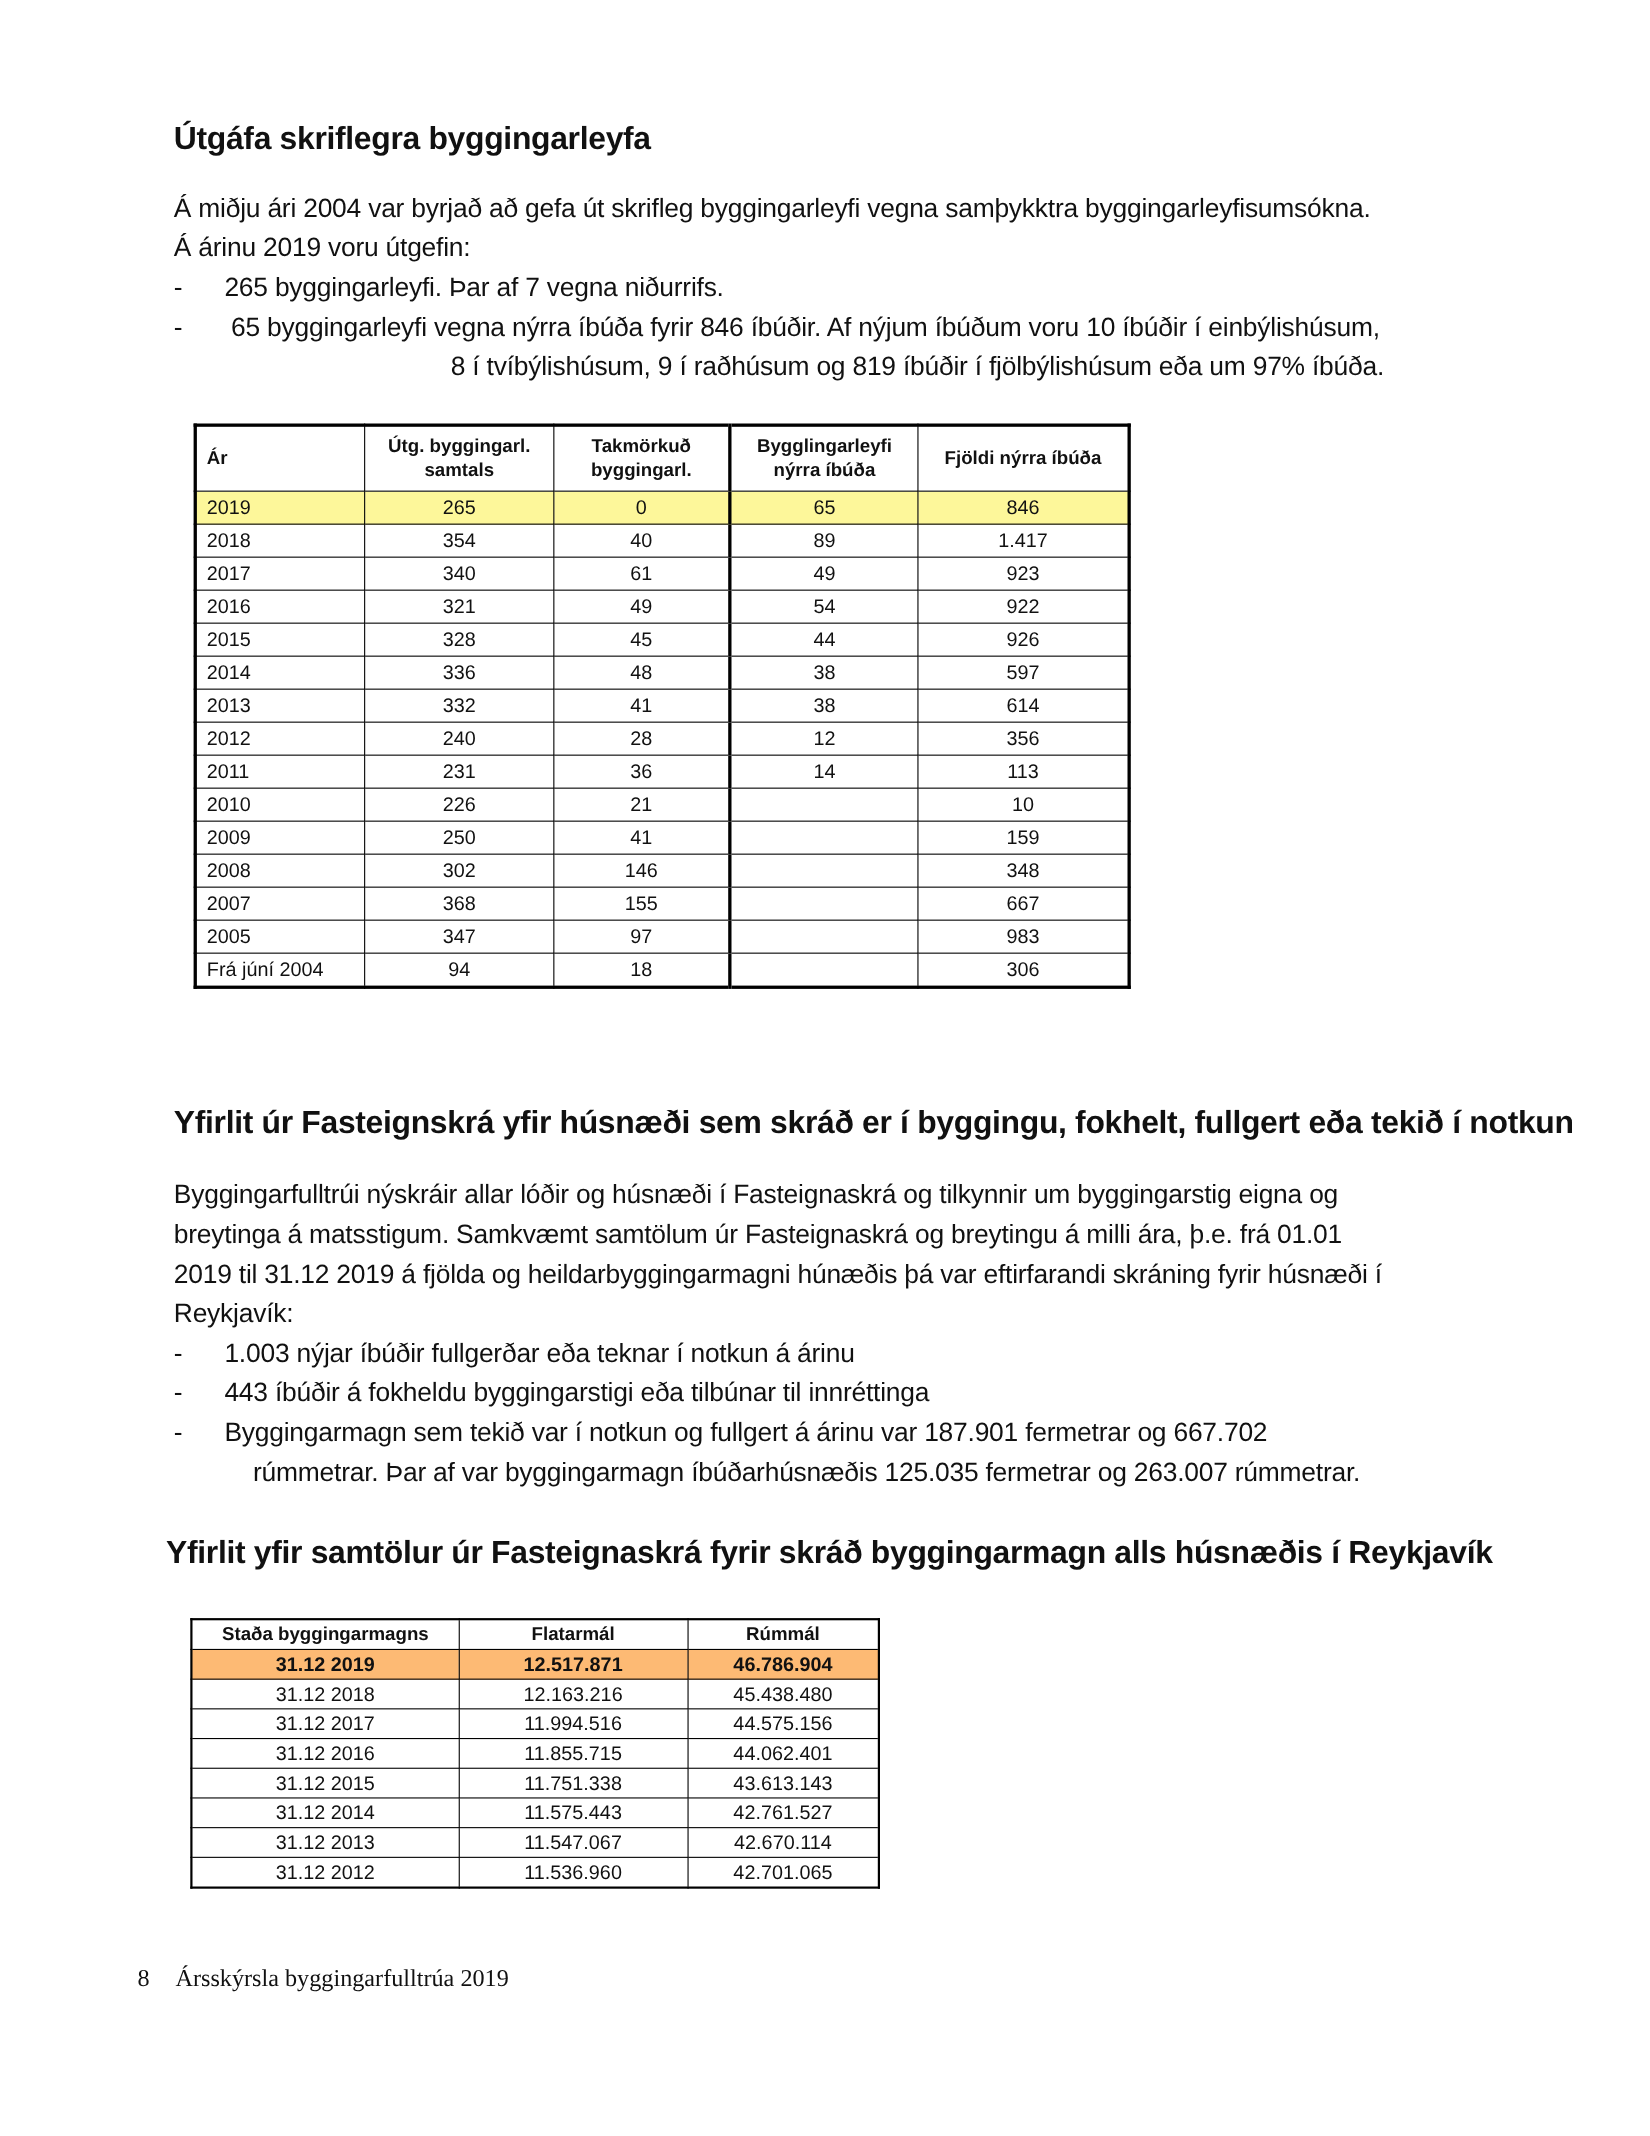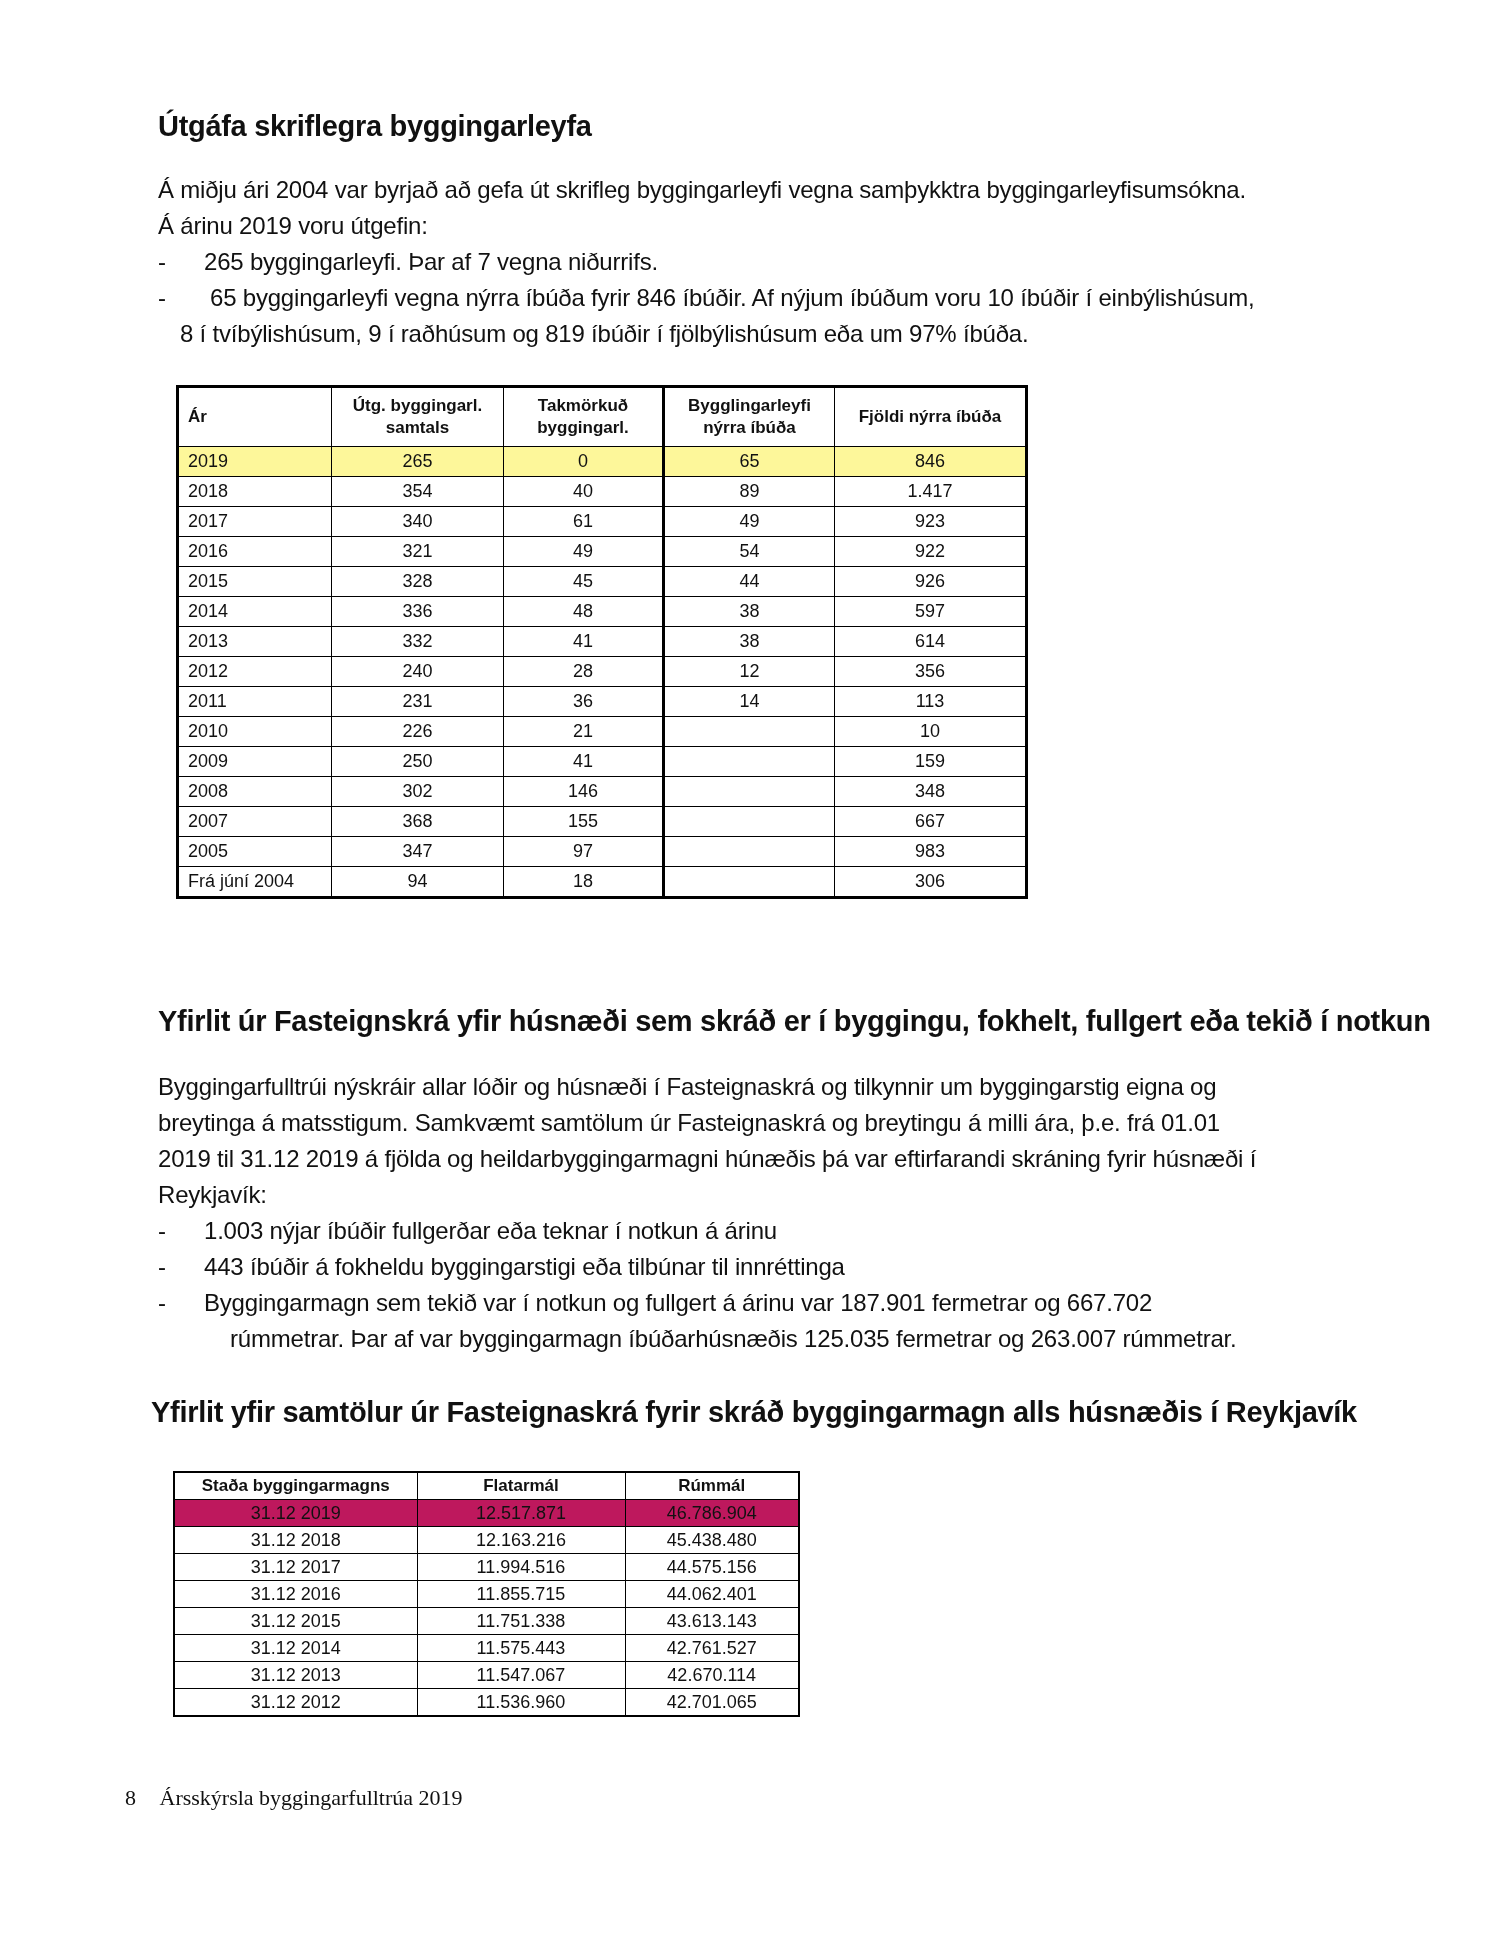--- a/index.html
+++ b/index.html
@@ -15,39 +15,39 @@
   #t1 { left: 176px; top: 385px; border: 3px solid #000; }
   #t1 th { border: 1.5px solid #000; font-weight: bold; font-size: 17px; line-height: 22px; height: 58px; text-align: center; }
   #t1 th.left { text-align: left; padding-left: 9px; }
   #t1 td { border: 1.5px solid #000; height: 29px; line-height: 29px; text-align: center; }
   #t1 td.left { text-align: left; padding-left: 9px; }
   #t1 .thick-l { border-left: 3px solid #000; }
   #t1 tr.hl td { background: #fdf79a; }
   #t2 { left: 173px; top: 1471px; border: 2px solid #000; }
   #t2 th { border: 1.5px solid #000; font-weight: bold; font-size: 17px; height: 26px; text-align: center; }
   #t2 td { border: 1.5px solid #000; height: 26px; line-height: 26px; text-align: center; font-size: 18px; }
-  #t2 tr.hl td { background: #be185d; }
+  #t2 tr.hl td { background: #fdba74; font-weight: bold; }
   .footer { font-family: "Liberation Serif", serif; font-size: 22px; }
 </style>
 </head>
 <body>
 
 <div class="abs h2" style="left:158px; top:110px;">Útgáfa skriflegra byggingarleyfa</div>
 <div class="abs para" style="left:158px; top:172px; width:1300px;">
   <div>Á miðju ári 2004 var byrjað að gefa út skrifleg byggingarleyfi vegna samþykktra byggingarleyfisumsókna.</div>
   <div>Á árinu 2019 voru útgefin:</div>
 </div>
 <div class="bullet" style="left:158px; top:244px; width:1300px;">
   <span class="dash">-</span>
   <div style="margin-left:46px;">265 byggingarleyfi. Þar af 7 vegna niðurrifs.</div>
 </div>
 <div class="bullet" style="left:158px; top:280px; width:1330px;">
   <span class="dash">-</span>
   <div style="margin-left:52px;">65 byggingarleyfi vegna nýrra íbúða fyrir 846 íbúðir. Af nýjum íbúðum voru 10 íbúðir í einbýlishúsum,</div>
-  <div style="margin-left:22px;">8 í tvíbýlishúsum, 9 í raðhúsum og 819 íbúðir í fjölbýlishúsum eða um 97% íbúða.</div>
+  <div style="margin-left:22px;text-align:center;">8 í tvíbýlishúsum, 9 í raðhúsum og 819 íbúðir í fjölbýlishúsum eða um 97% íbúða.</div>
 </div>
 
 <table id="t1">
   <colgroup>
     <col style="width:154px">
       <col style="width:172px">
       <col style="width:160px">
       <col style="width:171px">
       <col style="width:192px">
   </colgroup>

